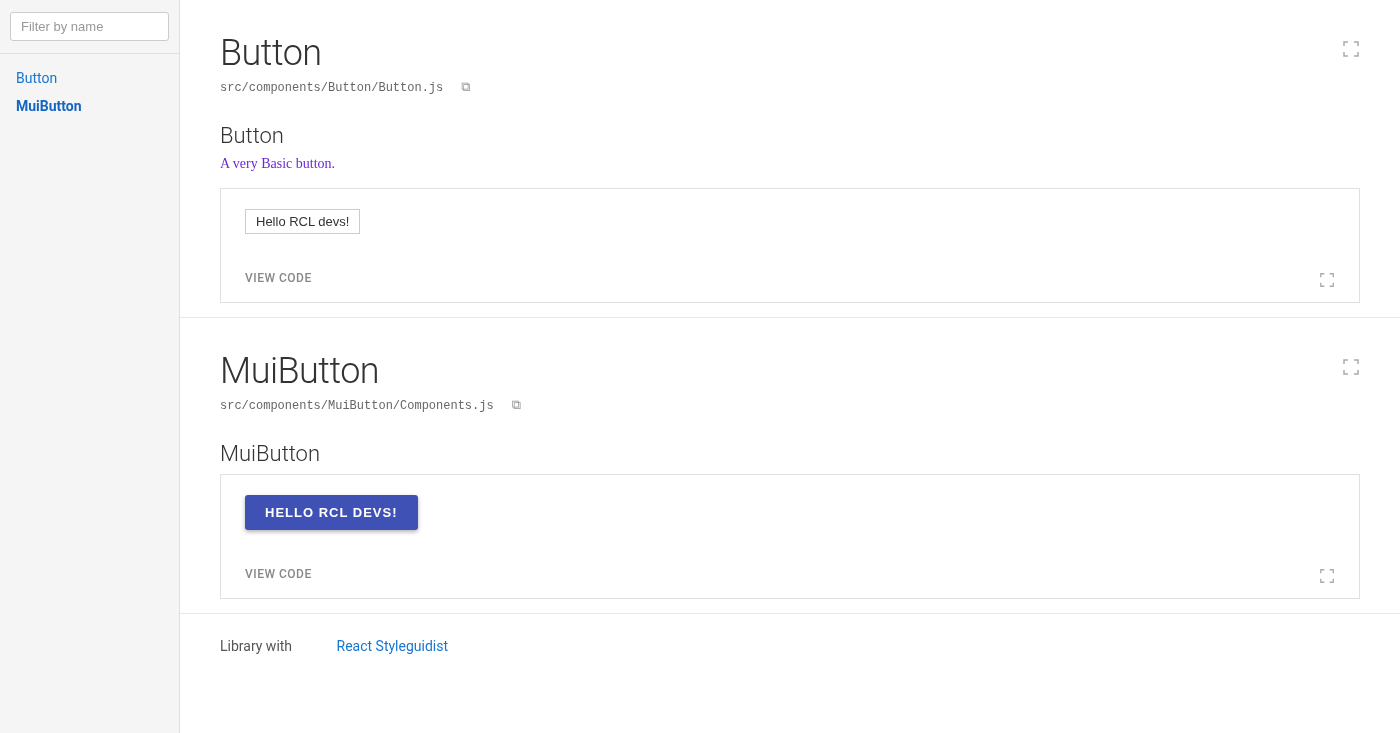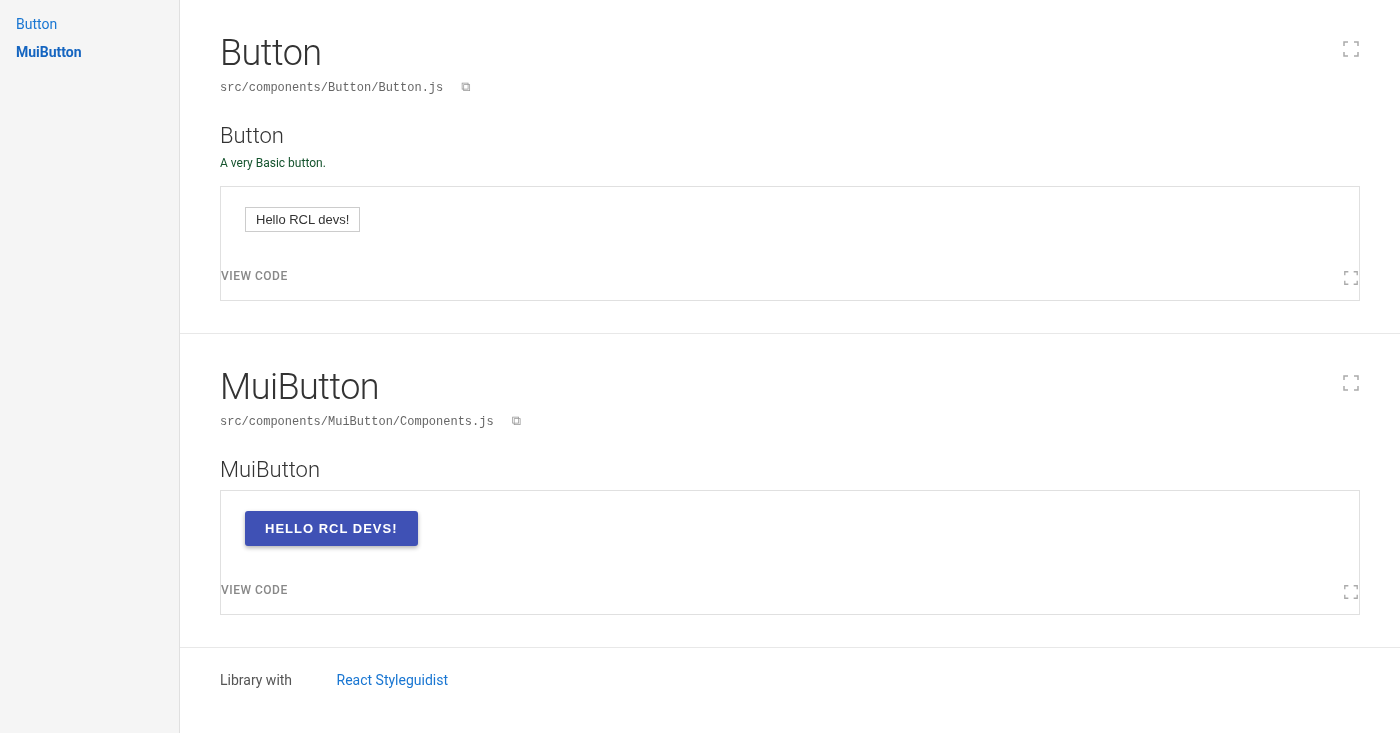--- a/index.html
+++ b/index.html
@@ -106,40 +106,41 @@
     .example-block {
       margin-bottom: 0;
     }
     .example-title {
       font-size: 22px;
       font-weight: 300;
       color: #333;
       margin-bottom: 8px;
     }
     .example-desc {
-      font-size: 12px;
-      color: #14532d;
+      font-size: 14px;
+      color: #6d28d9;
       margin-bottom: 16px;
+      font-family: Liberation Serif, serif;
     }
     .example-preview {
       border: 1px solid #e0e0e0;
       border-bottom: none;
       padding: 20px 24px;
       min-height: 60px;
       display: flex;
       align-items: center;
     }
     .view-code-bar {
       border: 1px solid #e0e0e0;
       border-top: none;
-      padding: 10px 0;
+      padding: 10px 24px;
       display: flex;
       align-items: center;
       justify-content: space-between;
-      margin-bottom: 32px;
+      margin-bottom: 14px;
       gap: 14px;
     }
     .view-code-label {
       font-size: 12px;
       color: #888;
       letter-spacing: 0.5px;
       font-weight: 500;
       cursor: pointer;
     }
 
@@ -177,20 +178,23 @@
     .footer a {
       color: #1976d2;
       text-decoration: none;
       margin-left: 41px;
     }
   </style>
 </head>
 <body>
 
 <aside class="sidebar">
+  <div class="sidebar-search">
+    <input type="text" class="sidebar-search-input" placeholder="Filter by name" style="">
+  </div>
   <nav class="sidebar-nav">
     <a class="sidebar-nav-item" href="#button">Button</a>
     <a class="sidebar-nav-item active" href="#muibutton">MuiButton</a>
   </nav>
 </aside>
 
 <main class="main">
 
   <div class="component-section" id="button">
     <div class="component-header">

